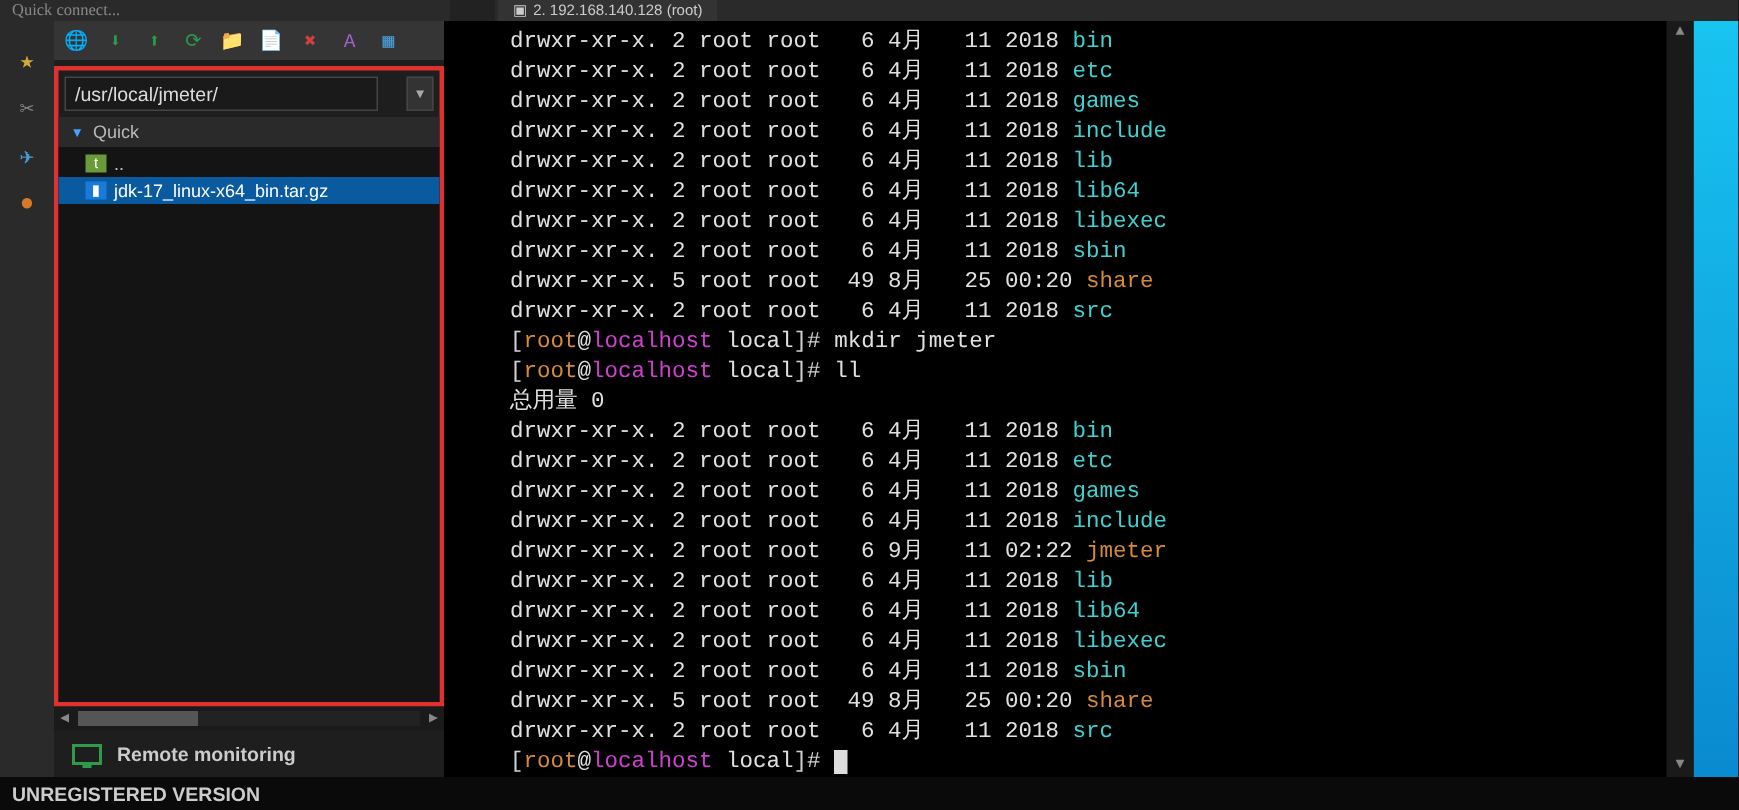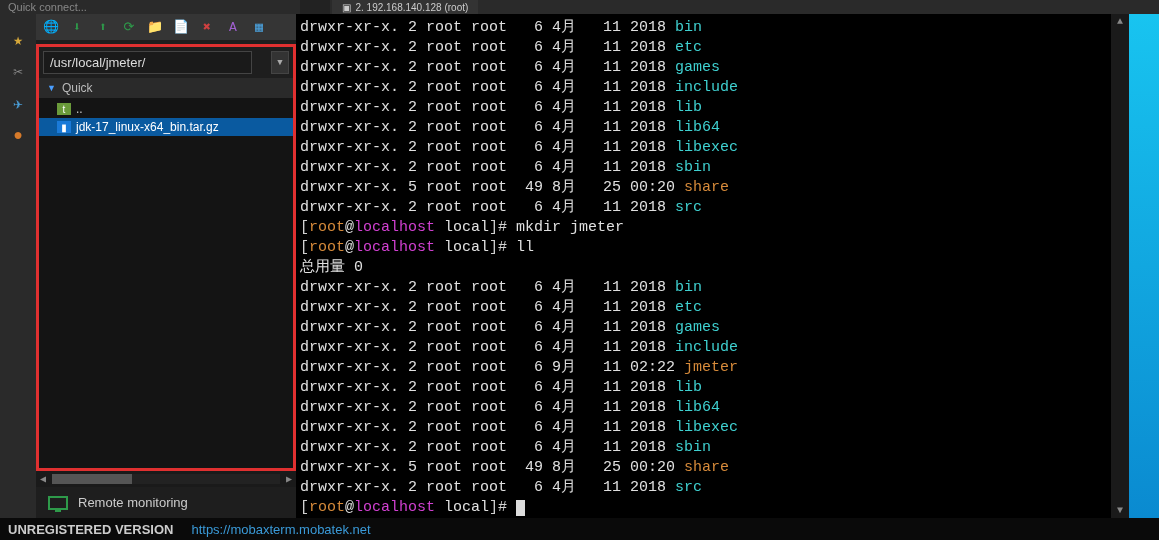--- a/index.html
+++ b/index.html
@@ -13,21 +13,21 @@
   position: relative;
 }
 .top-bar {
   height: 14px;
   background: #2a2a2a;
   display: flex;
   align-items: center;
   padding: 0 8px;
   color: #888;
   font-size: 11px;
-  font-family: Liberation Sans, sans-serif;
+  font-family: Liberation Serif, serif;
 }
 .main-area {
   display: flex;
   height: 504px;
 }
 .left-gutter {
   width: 36px;
   background: #2a2a2a;
   display: flex;
   flex-direction: column;
@@ -157,21 +157,21 @@
 .scroll-arrow { color: #888; font-size: 10px; cursor: pointer; }
 .side-footer {
   padding: 8px 12px;
   display: flex;
   flex-direction: column;
   gap: 14px;
   font-size: 13px;
   color: #ccc;
   font-family: "Segoe UI", sans-serif;
 }
-.footer-item { display: flex; align-items: center; gap: 10px; cursor: pointer; }
+.footer-item { display: flex; align-items: center; gap: 10px; cursor: pointer; font-weight: bold; }
 .monitor-icon {
   width: 20px;
   height: 14px;
   border: 2px solid #2e9a4a;
   position: relative;
 }
 .monitor-icon::after {
   content: "";
   position: absolute;
   bottom: -4px;
@@ -191,20 +191,21 @@
   background: #000;
 }
 .terminal {
   flex: 1;
   padding: 4px 8px 4px 4px;
   font-size: 15px;
   line-height: 20px;
   color: #ddd;
   white-space: pre;
   overflow: hidden;
+  margin-left: 40px;
 }
 .term-scroll {
   width: 18px;
   background: #1a1a1a;
   position: relative;
 }
 .term-scroll-up, .term-scroll-down {
   position: absolute;
   width: 100%;
   text-align: center;
@@ -232,21 +233,21 @@
 }
 .status-bar {
   height: 22px;
   background: #0a0a0a;
   color: #888;
   font-size: 13px;
   display: flex;
   align-items: center;
   padding: 0 8px;
   font-family: "Segoe UI", sans-serif;
-  gap: 18px;
+  gap: 6px;
 }
 .status-bar .unreg { color: #ccc; font-weight: bold; }
 .status-bar .link { color: #3a9ad8; }
 .tab-strip {
   position: absolute;
   top: 0;
   left: 300px;
   height: 14px;
   display: flex;
   gap: 2px;
@@ -368,14 +369,13 @@
       <div class="term-scroll-up">▲</div>
       <div class="term-scroll-down">▼</div>
     </div>
     <div class="desktop-edge"></div>
   </div>
 
 </div>
 
 <div class="status-bar">
   <span class="unreg">UNREGISTERED VERSION</span>
-  <span class="link">https://mobaxterm.mobatek.net</span>
 </div>
 
 </body></html>

